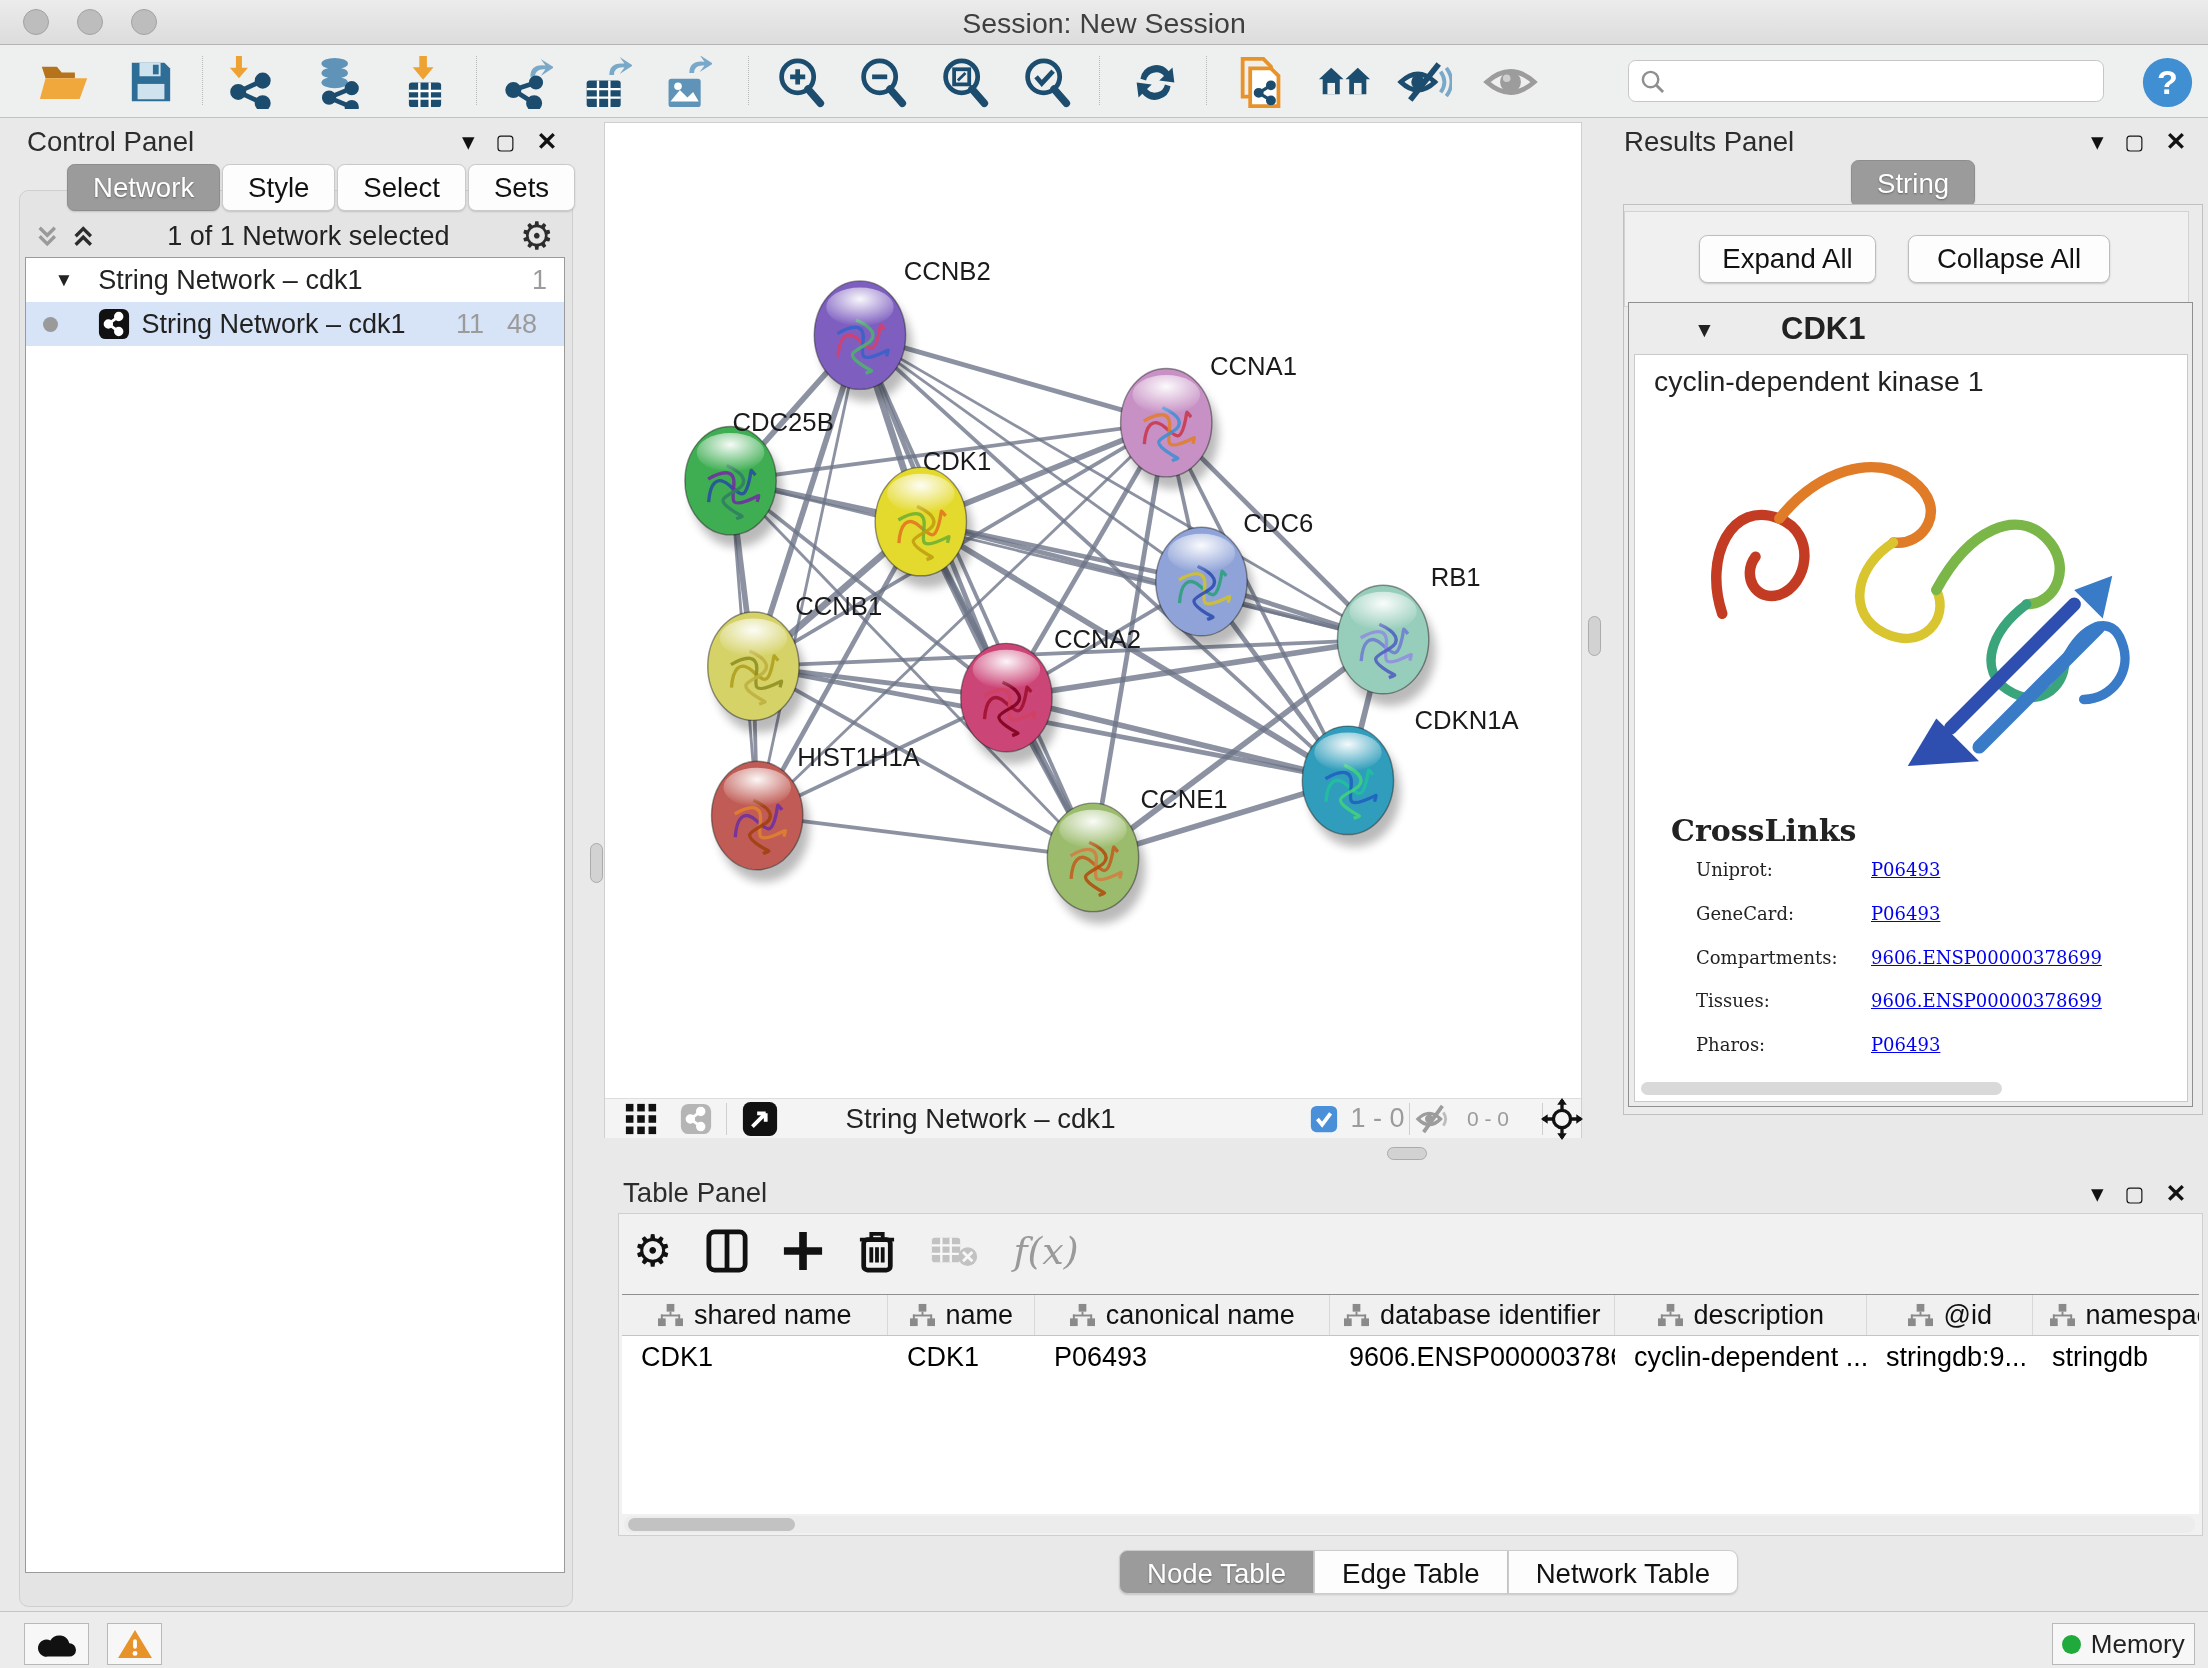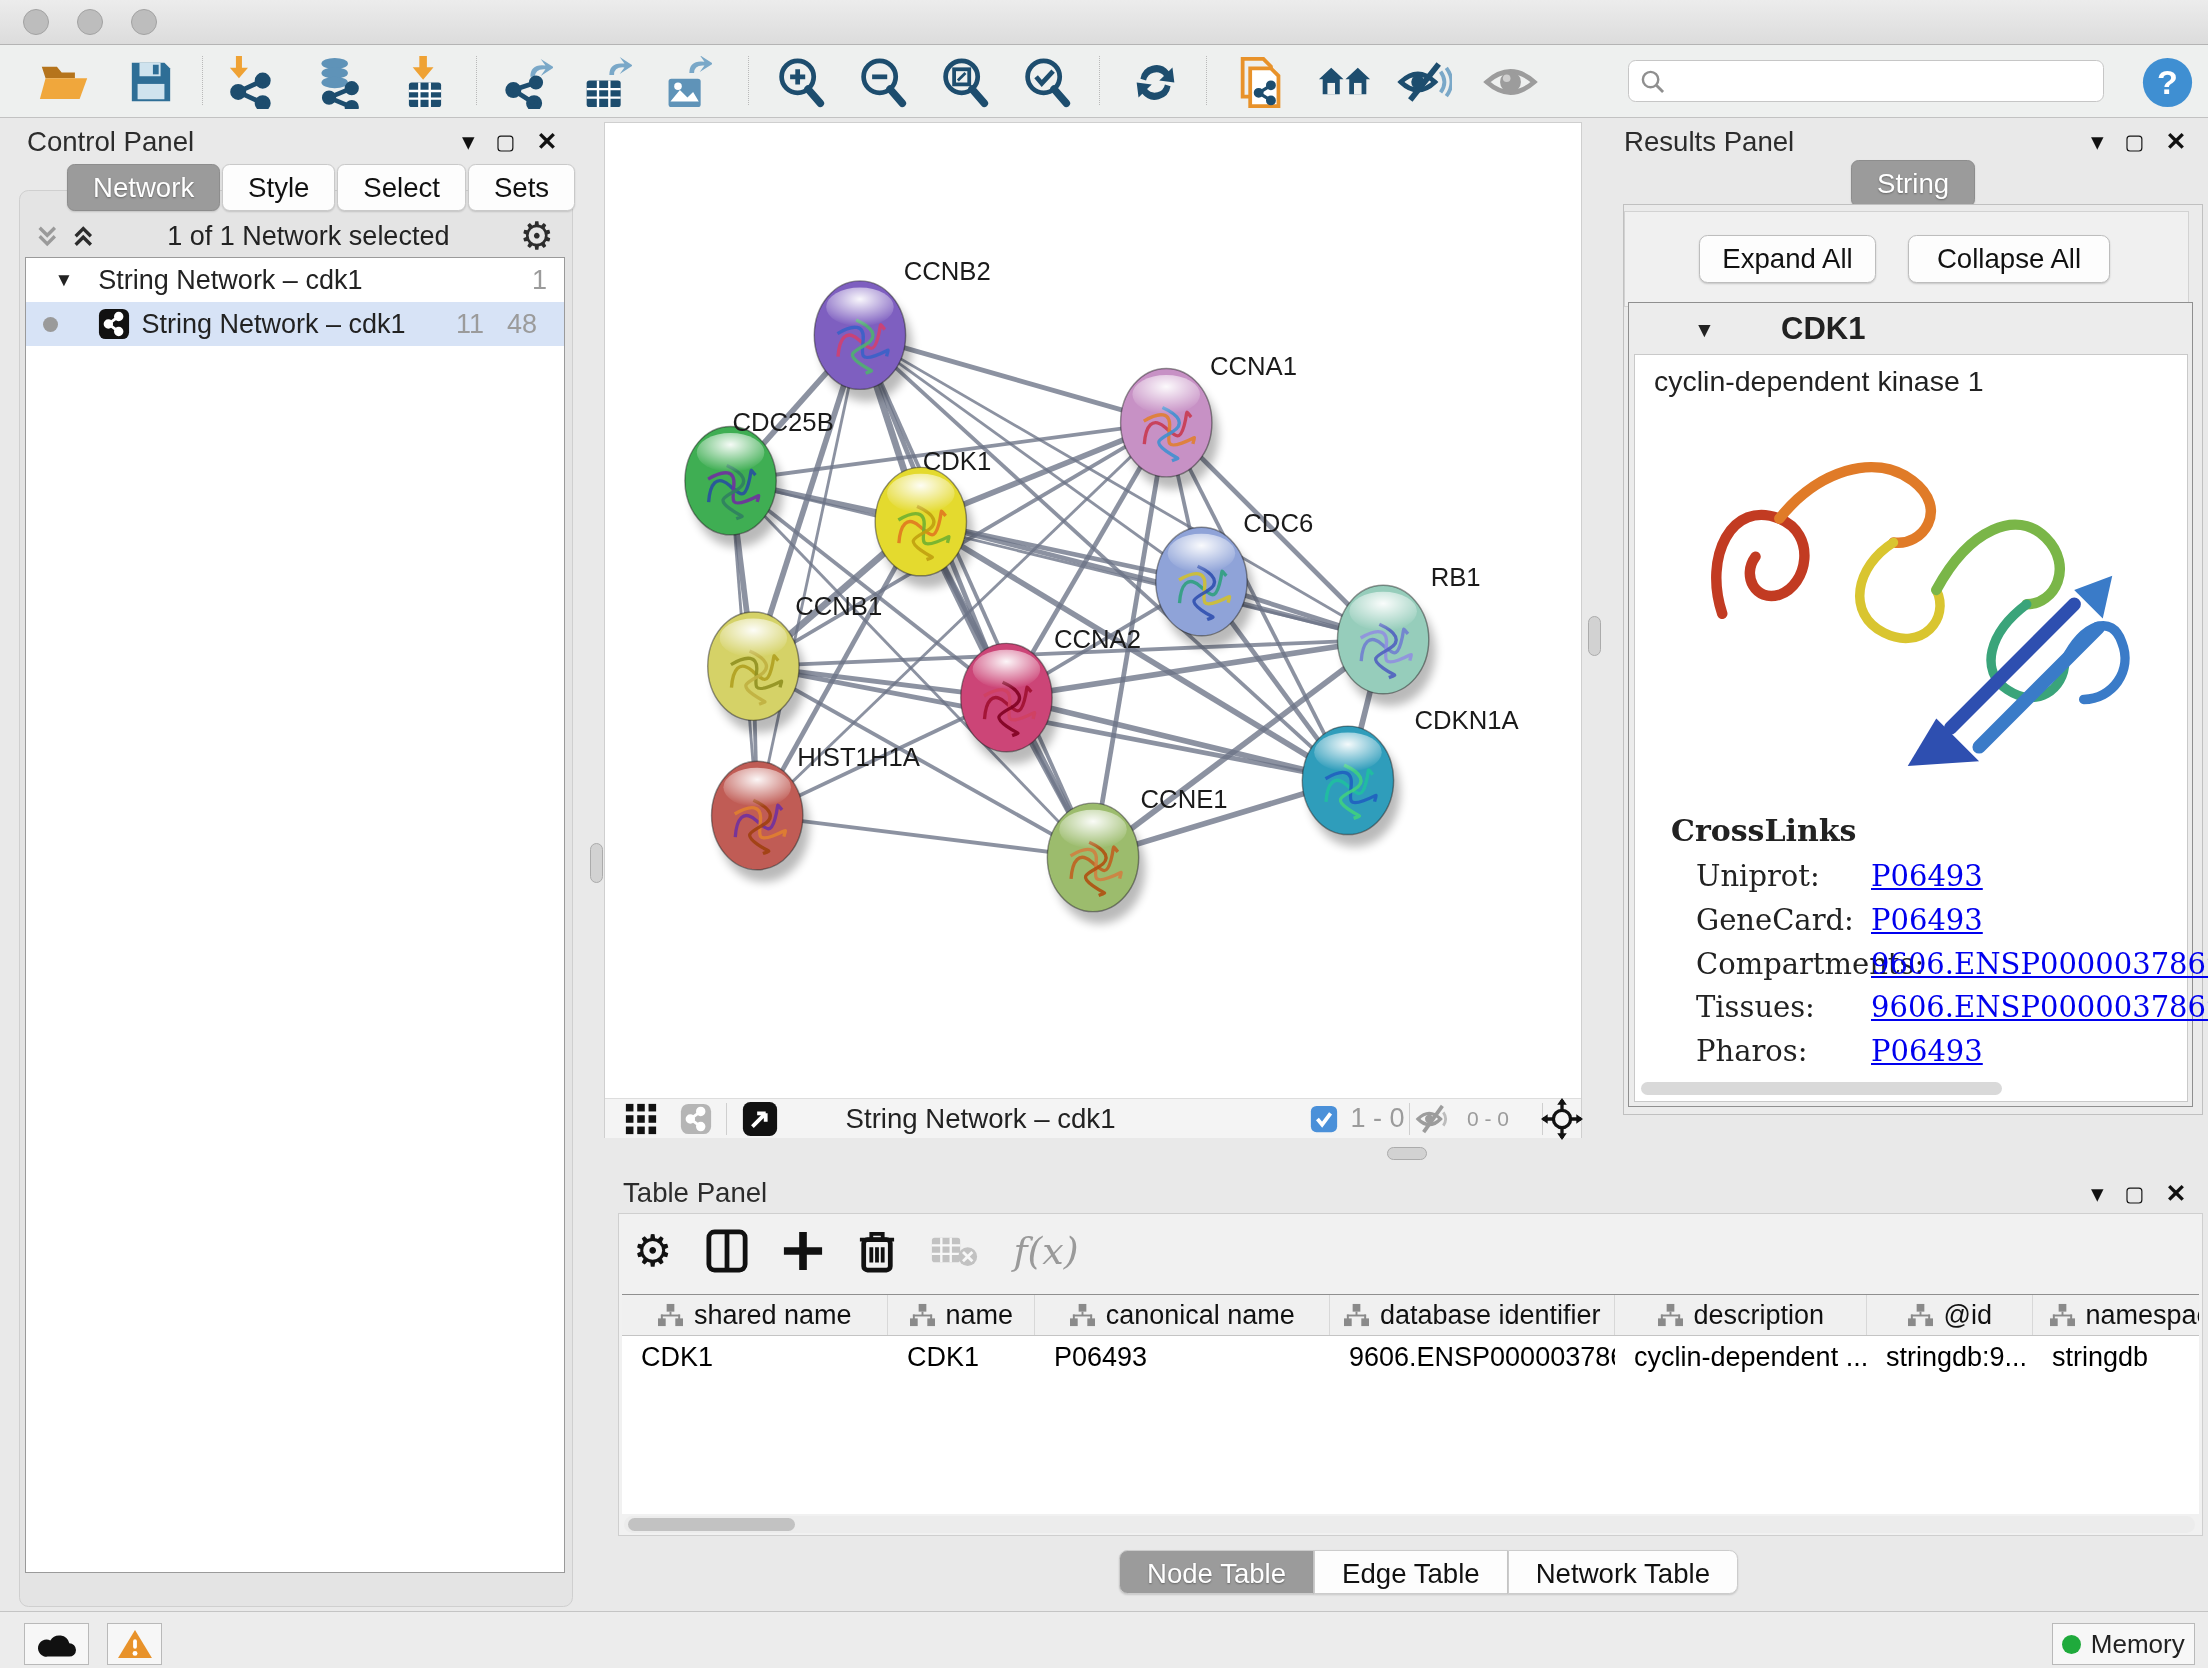--- a/index.html
+++ b/index.html
@@ -56,21 +56,21 @@
   .rp-btn{position:absolute;top:23px;height:46px;background:#fdfdfd;
       border:1px solid #bdbdbd;border-radius:8.6px;font-size:27.6px;color:#111;
       display:flex;align-items:center;justify-content:center;
       box-shadow:0 1px 1.9px rgba(0,0,0,.18);}
   #gene-box{left:1628px;top:302px;width:565px;height:805px;background:#ececec;
       border:1px solid #8f8f8f;box-sizing:border-box;}
   #gene-inner{left:1634px;top:354px;width:554px;height:748px;background:#fff;
       border:1px solid #c9c9c9;box-sizing:border-box;padding-left:48px;}
   .serif{font-family:"DejaVu Serif","Liberation Serif",serif;text-align:center;}
   .xlink{color:#0000EE;text-decoration:underline;}
-  .xl-row{position:absolute;font-size:29px;}
+  .xl-row{position:absolute;font-size:18px;}
   
   #tp-box{left:618px;top:1213px;width:1585px;height:323px;background:#f1f1f1;
       border:1px solid #cfcfcf;box-sizing:border-box;}
   #tbl{left:622px;top:1294px;width:1577px;height:219px;background:#fff;
       border-top:1.9px solid #8f8f8f;overflow:hidden;}
   .th-row{position:absolute;left:0;top:0;height:40px;background:#f0f0f0;
       border-bottom:1px solid #c4c4c4;display:flex;}
   .th{display:flex;align-items:center;justify-content:center;gap:9.5px;
       font-size:27px;color:#111;border-right:1px solid #d8d8d8;
       box-sizing:border-box;flex:0 0 auto;}
@@ -100,20 +100,21 @@
 </style>
 </head>
 <body>
 
 <div id="app">
 
   <div class="abs" id="titlebar">
     <span class="tl" style="left:23px"></span>
     <span class="tl" style="left:77px"></span>
     <span class="tl" style="left:131px"></span>
+    <div id="win-title">Session: New Session</div>
   </div>
 
   <div class="abs" id="toolbar">
     <div class="tb-btn" style="left:33px">
       <svg width="53" height="46" viewBox="0 0 56 48">
         <path d="M4 8 h16 l5 6 h14 v6 H8 Z" fill="#b5741c"></path>
         <path d="M8 20 h44 l-8 22 H2 Z" fill="#f0a73c"></path>
       </svg>
     </div>
     <div class="tb-btn" style="left:119px">

